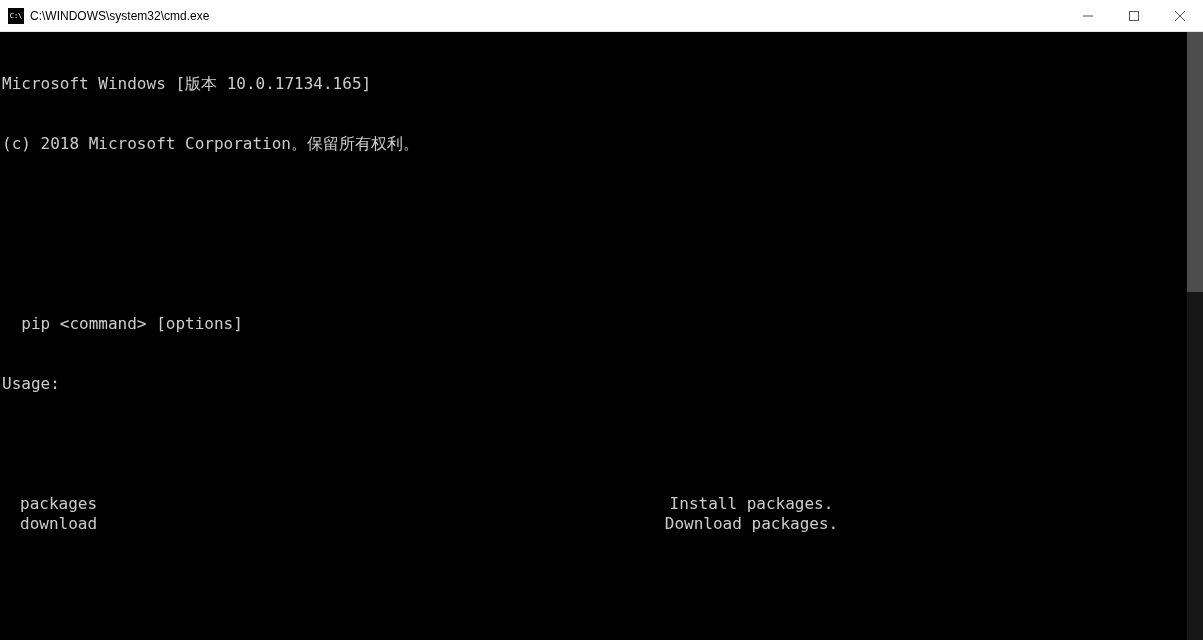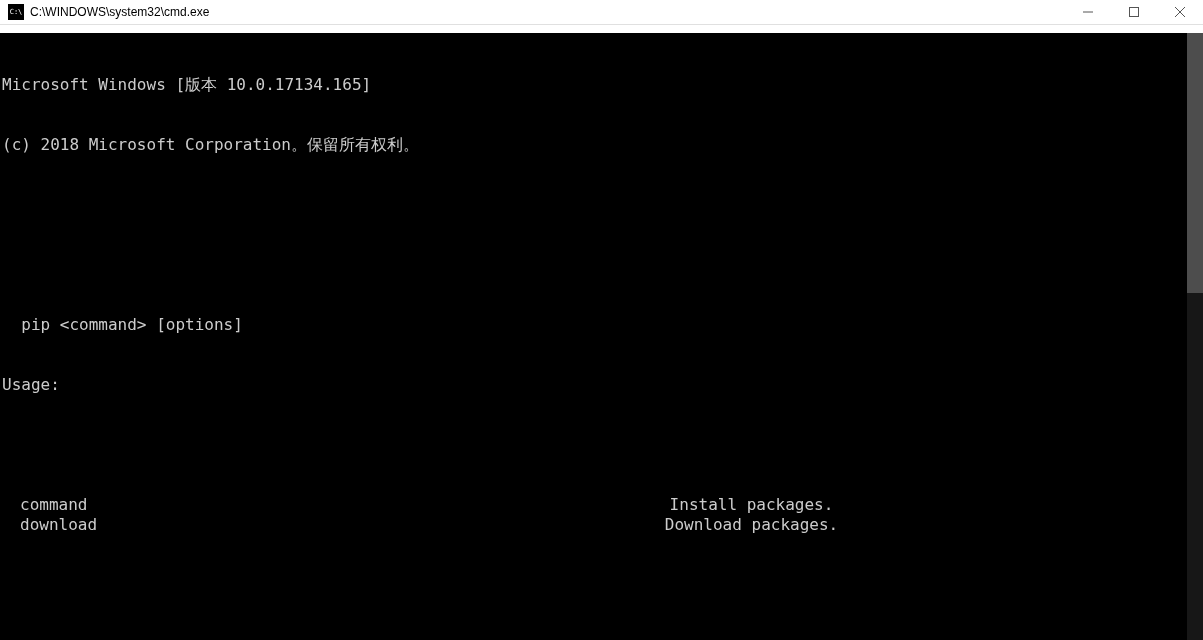--- a/index.html
+++ b/index.html
@@ -6,21 +6,21 @@
   body {
     width: 1203px;
     height: 640px;
     background: #ffffff;
     font-family: "Segoe UI", Tahoma, sans-serif;
     overflow: hidden;
     display: flex;
     flex-direction: column;
   }
   .titlebar {
-    height: 25px;
+    height: 32px;
     background: #ffffff;
     display: flex;
     align-items: center;
     border-bottom: 1px solid #e0e0e0;
     flex-shrink: 0;
   }
   .titlebar-icon {
     width: 16px;
     height: 16px;
     margin-left: 8px;
@@ -59,21 +59,20 @@
     flex: 1;
     background: #000000;
     color: #cccccc;
     font-family: "NSimSun", "SimSun", Consolas, monospace;
     font-size: 16px;
     line-height: 20px;
     padding: 2px 0 0 2px;
     white-space: pre;
     overflow: hidden;
     position: relative;
-    margin-top: 8px;
   }
   .line { display: block; }
   .cmd-row {
     display: flex;
   }
   .cmd-name {
     width: 298px;
     padding-left: 18px;
     flex-shrink: 0;
   }
@@ -122,21 +121,21 @@
 </div>
 
 <div class="terminal">
   <span class="line">Microsoft Windows [版本 10.0.17134.165]</span>
   <span class="line">(c) 2018 Microsoft Corporation。保留所有权利。</span>
   <span class="line"> </span>
   <span class="line"> </span>
   <span class="line">  pip &lt;command&gt; [options]</span>
   <span class="line">Usage:</span>
   <span class="line"> </span>
-  <div id="commands-container"><div class="cmd-row"><span class="cmd-name">command</span><span class="cmd-desc">Install packages.</span></div><div class="cmd-row"><span class="cmd-name">download</span><span class="cmd-desc">Download packages.</span></div></div>
+  <div id="commands-container"><div class="cmd-row"><span class="cmd-name">packages</span><span class="cmd-desc">Install packages.</span></div><div class="cmd-row"><span class="cmd-name">download</span><span class="cmd-desc">Download packages.</span></div></div>
   
   
   
 
   <div class="scrollbar">
     <div class="scroll-thumb"></div>
   </div>
 </div>
 
 </body></html>

